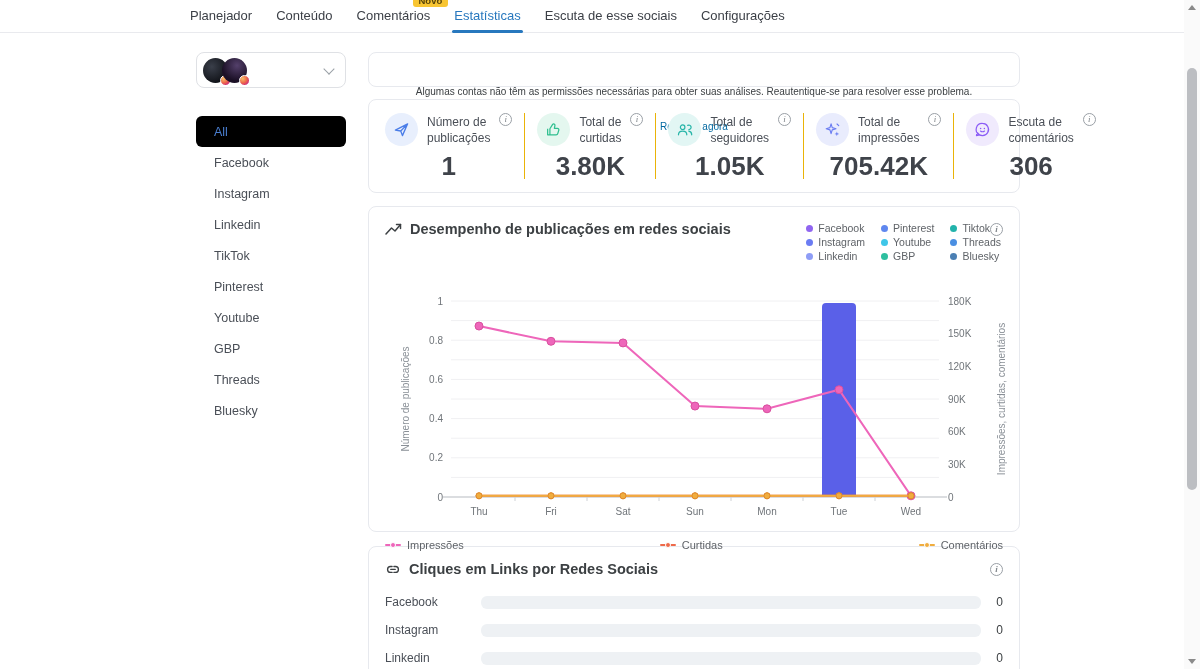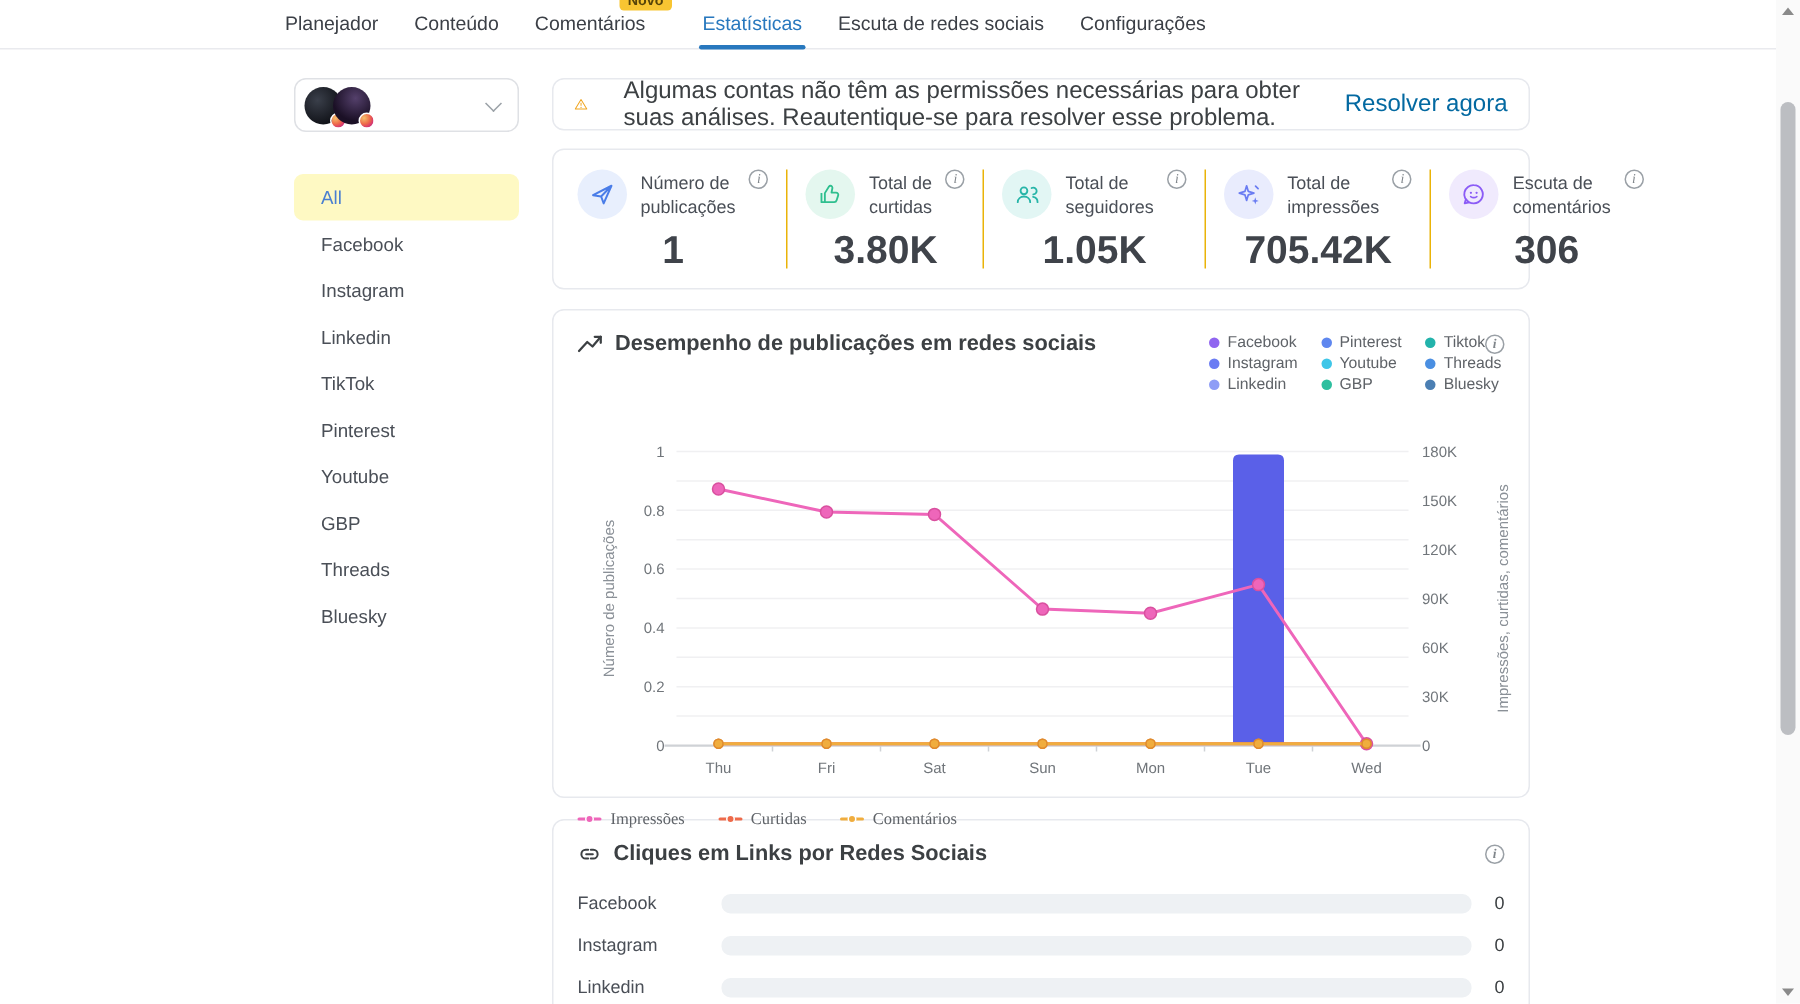--- a/index.html
+++ b/index.html
@@ -5,21 +5,21 @@
   * { margin:0; padding:0; box-sizing:border-box; }
   html,body { width:1200px; height:669px; overflow:hidden; background:#fff;
     font-family:"Liberation Sans", sans-serif; color:#3c4043; }
 
   
   .topnav { position:absolute; left:0; top:0; width:1200px; height:33px;
     border-bottom:1px solid #e9eaee; }
   .tabs { position:absolute; left:188px; top:0; display:flex; gap:20px; height:33px; }
   .tab { position:relative; display:flex; align-items:center; height:30px;
     font-size:13px; color:#3b3f46; cursor:pointer; padding:0 2px; }
-  .tab.active { color:#2878be;margin-left:14px; }
+  .tab.active { color:#2878be; }
   .tab.active::after { content:""; position:absolute; left:0; right:0; bottom:-3px;
     height:3px; background:#2878be; border-radius:2px; }
   .badge { position:absolute; top:-6px; right:-16px; background:#f8c532; color:#574409;
     font-size:9.5px; font-weight:bold; padding:1px 6px; border-radius:3px; line-height:11px; }
 
   
   .scrollbar { position:absolute; right:0; top:0; width:16px; height:669px; background:#fafafa; }
   .sb-arrow { position:absolute; left:4px; width:0; height:0; border-left:4px solid transparent;
     border-right:4px solid transparent; }
   .sb-arrow.up { top:5px; border-bottom:5px solid #8a8a8a; }
@@ -36,28 +36,28 @@
   .avatar.a1 { background:radial-gradient(circle at 35% 35%, #3a3f4a, #12141a 70%); }
   .avatar.a2 { margin-left:-6px; background:radial-gradient(circle at 60% 30%, #54406b, #1b1026 65%); }
   .avatar .net-badge { position:absolute; right:-3px; bottom:-3px; width:11px; height:11px;
     border-radius:50%; border:1.5px solid #fff;
     background:radial-gradient(circle at 30% 30%, #f5c16c, #ee6a4a 45%, #d6366f 72%, #8a3ab9); }
   .chev { width:8px; height:8px; border-right:1.6px solid #9aa0a6; border-bottom:1.6px solid #9aa0a6;
     transform:rotate(45deg); margin:-3px 2px 0 auto; }
   .side-list { margin-top:28px; display:flex; flex-direction:column; }
   .side-item { height:31px; display:flex; align-items:center; padding-left:18px;
     font-size:12.5px; color:#4a4f57; border-radius:6px; cursor:pointer; }
-  .side-item.selected { background:#fef9c3; color:#4a7fd1; }
+  .side-item.selected { background:#000000; color:#4a7fd1; }
 
   
   .main { position:absolute; left:368px; top:52px; width:652px; }
   .card { background:#fff; border:1px solid #e7e9ee; border-radius:8px; }
 
-  .banner { display:flex; align-items:center; gap:24px; padding:9px 14px; font-size:16px;
-    color:#3c4043; height:35px; }
+  .banner { display:flex; align-items:center; gap:24px; padding:9px 14px; font-size:10px;
+    color:#3c4043; height:35px;flex-direction:column; }
   .banner a { color:#0369a1; text-decoration:none; white-space:nowrap; cursor:pointer; }
 
   .stats { margin-top:12px; display:flex; padding:13px 4px; height:94px; }
   .stat { flex:1; padding:0 12px; position:relative; }
   .stat + .stat { border-left:1px solid #eab308; }
   .stat-head { display:flex; gap:9px; }
   .stat-ico { width:33px; height:33px; border-radius:50%; display:flex; align-items:center;
     justify-content:center; flex:0 0 33px; }
   .stat-label { font-size:12px; line-height:1.3; color:#4a4f57; padding-top:2px; }
   .info { width:13px; height:13px; border:1px solid #9aa0a6; border-radius:50%; color:#80868b;
@@ -68,21 +68,21 @@
   .chart-card { margin-top:13px; height:326px; position:relative; padding:14px 16px; }
   .card-title { display:flex; align-items:center; gap:8px; font-size:14.5px; font-weight:bold;
     color:#3c4043; }
   .net-legend { position:absolute; right:18px; top:14px; display:grid;
     grid-template-rows:repeat(3, 14px); grid-auto-flow:column; column-gap:16px; row-gap:0; }
   .net-item { display:flex; align-items:center; gap:5px; font-size:10.5px; color:#5f6368; cursor:pointer; }
   .dot { width:7px; height:7px; border-radius:50%; flex:0 0 7px; }
   .plot-wrap { margin-top:50px; margin-left:10px; }
   .tick { fill:#70757a; font-size:10px; }
   .axis-title { fill:#8a9097; font-size:10px; }
-  .series-legend { display:flex; justify-content:flex-start; gap:22px; margin-top:0px;font-family:Liberation Serif, serif; }
+  .series-legend { display:flex; justify-content:space-between; gap:22px; margin-top:0px; }
   .sl-item { display:flex; align-items:center; gap:6px; font-size:11px; color:#5f6368; cursor:pointer; }
   .sl-marker { position:relative; width:16px; height:8px; }
   .sl-marker .line { position:absolute; left:0; right:0; top:3px; height:2px; border-radius:1px; }
   .sl-marker .pt { position:absolute; left:5px; top:1px; width:6px; height:6px; border-radius:50%;
     border:1px solid #fff; }
 
   .links-card { margin-top:14px; height:150px; padding:14px 16px; }
   .link-rows { margin-top:18px; display:flex; flex-direction:column; gap:14px; }
   .link-row { display:flex; align-items:center; }
   .link-label { width:96px; font-size:12px; color:#4a4f57; }
@@ -103,21 +103,21 @@
         <span>Conteúdo</span>
       </div>
     <div class="tab">
       <span>Comentários</span>
       <span class="badge">Novo</span>
     </div>
     <div class="tab active">
         <span>Estatísticas</span>
       </div>
     <div class="tab">
-        <span>Escuta de redes sociais</span>
+        <span>Escuta de esse sociais</span>
       </div>
     <div class="tab">
         <span>Configurações</span>
       </div>
   </div>
 </div>
 
 <div class="sidebar">
   <div class="account-select">
     <div class="avatars">

